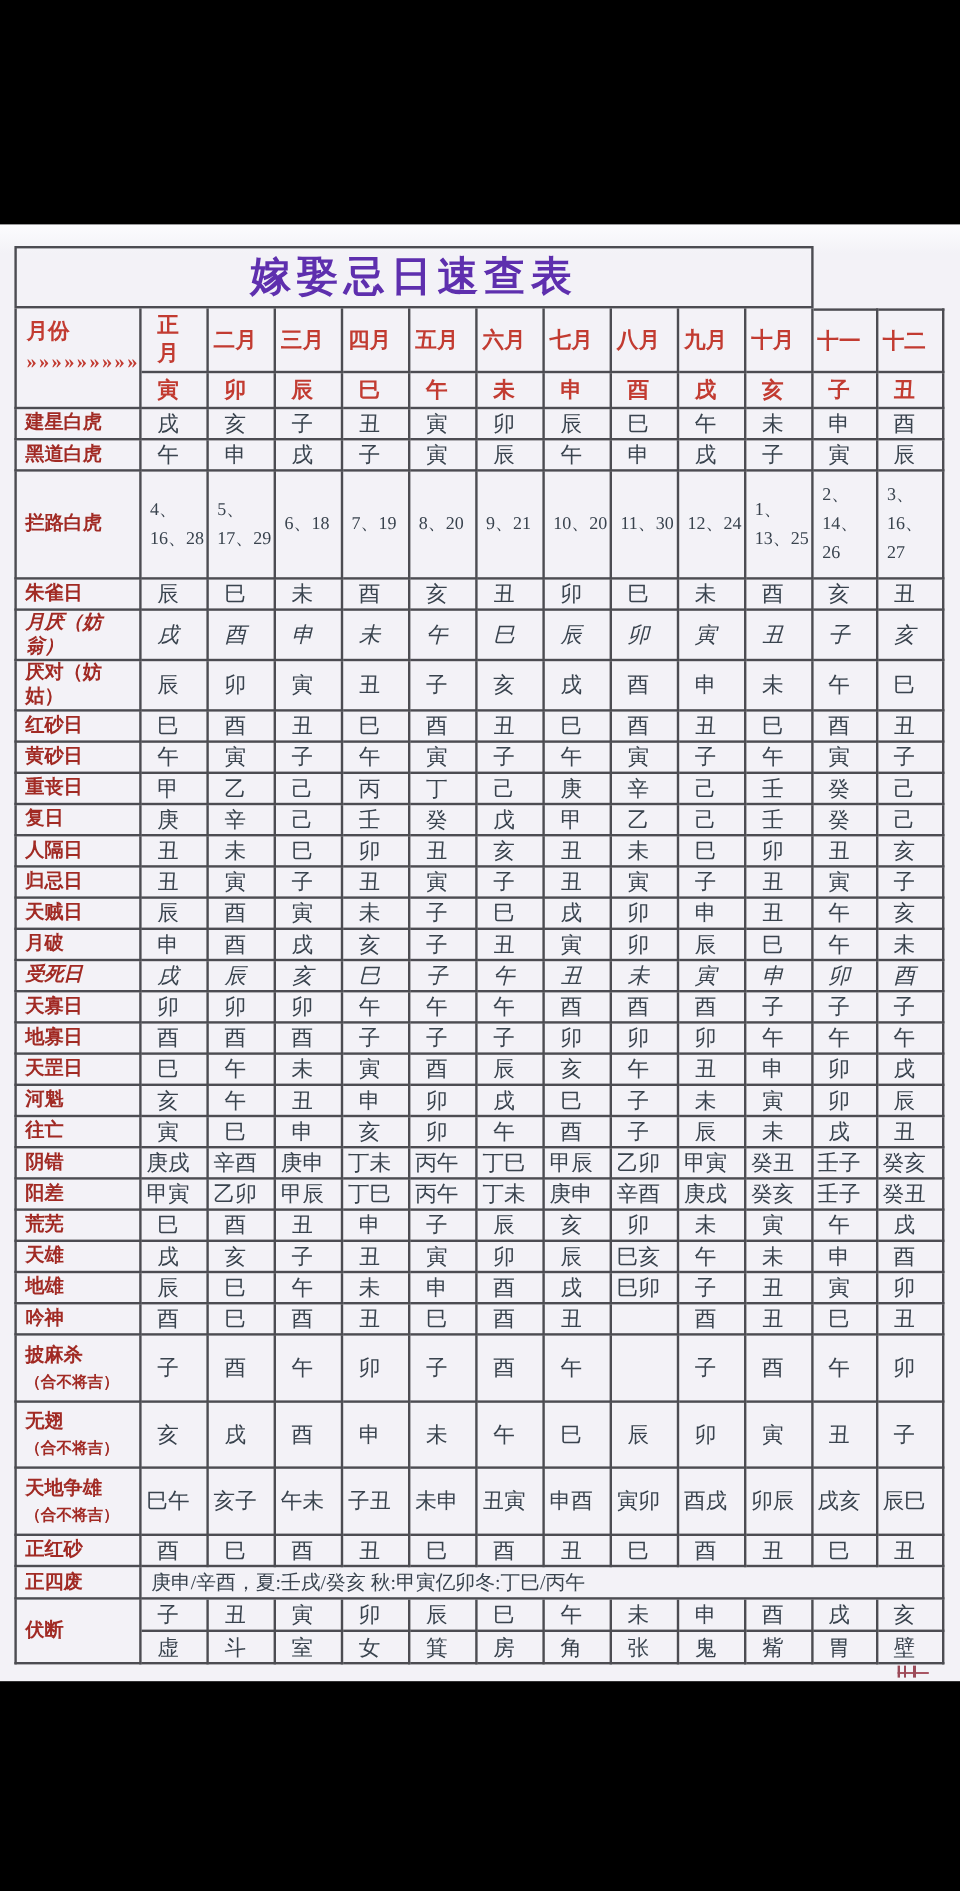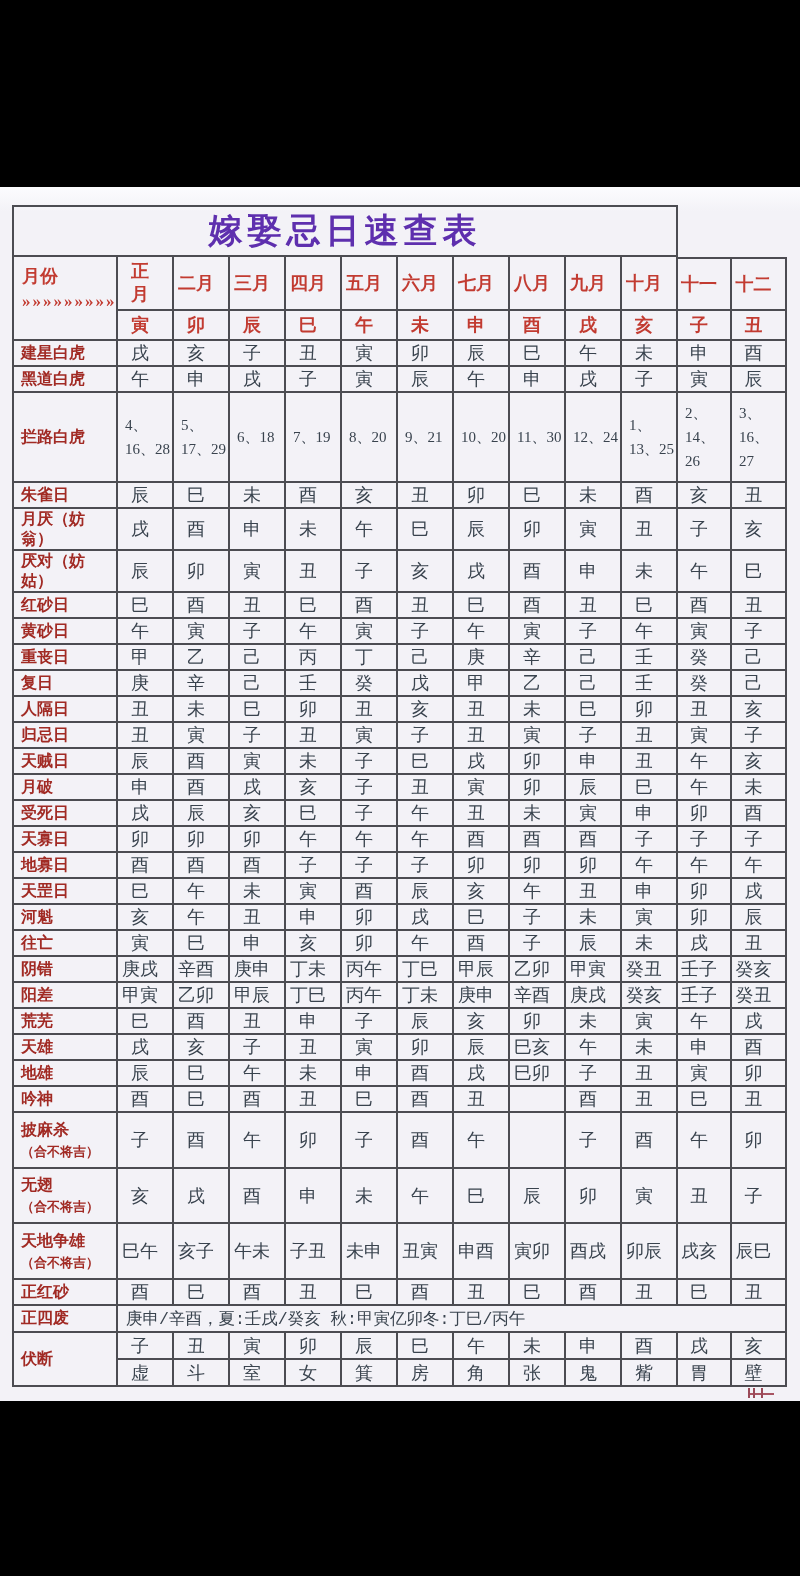--- a/index.html
+++ b/index.html
@@ -182,21 +182,21 @@
           <td>酉</td>
           <td>亥</td>
           <td>丑</td>
           <td>卯</td>
           <td>巳</td>
           <td>未</td>
           <td>酉</td>
           <td>亥</td>
           <td>丑</td>
         </tr>
-        <tr style="height: 26px;">
+        <tr style="height: 26px; font-style: italic;">
           <td class="rl bl"><span>月厌（妨翁）</span></td>
           <td>戌</td>
           <td>酉</td>
           <td>申</td>
           <td>未</td>
           <td>午</td>
           <td>巳</td>
           <td>辰</td>
           <td>卯</td>
           <td>寅</td>
@@ -332,21 +332,21 @@
           <td>亥</td>
           <td>子</td>
           <td>丑</td>
           <td>寅</td>
           <td>卯</td>
           <td>辰</td>
           <td>巳</td>
           <td>午</td>
           <td>未</td>
         </tr>
-        <tr style="height: 26px;">
+        <tr style="height: 26px; font-style: italic;">
           <td class="rl bl"><span>受死日</span></td>
           <td>戌</td>
           <td>辰</td>
           <td>亥</td>
           <td>巳</td>
           <td>子</td>
           <td>午</td>
           <td>丑</td>
           <td>未</td>
           <td>寅</td>
@@ -572,21 +572,21 @@
           <td>丑</td>
           <td>巳</td>
           <td>酉</td>
           <td>丑</td>
           <td>巳</td>
           <td>酉</td>
           <td>丑</td>
           <td>巳</td>
           <td>丑</td>
         </tr>
-        <tr style="height: 27px; font-family: Liberation Mono, monospace;">
+        <tr style="height: 27px;">
           <td class="rl bl">正四废</td>
           <td class="merged" colspan="12">庚申/辛酉，夏:壬戌/癸亥 秋:甲寅亿卯冬:丁巳/丙午</td>
         </tr>
         <tr style="height: 27px;">
           <td class="rl bl" rowspan="2">伏断</td>
           <td>子</td>
           <td>丑</td>
           <td>寅</td>
           <td>卯</td>
           <td>辰</td>

